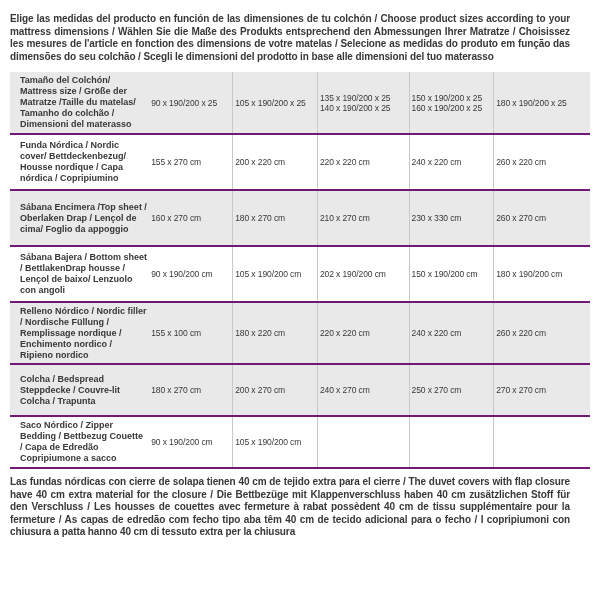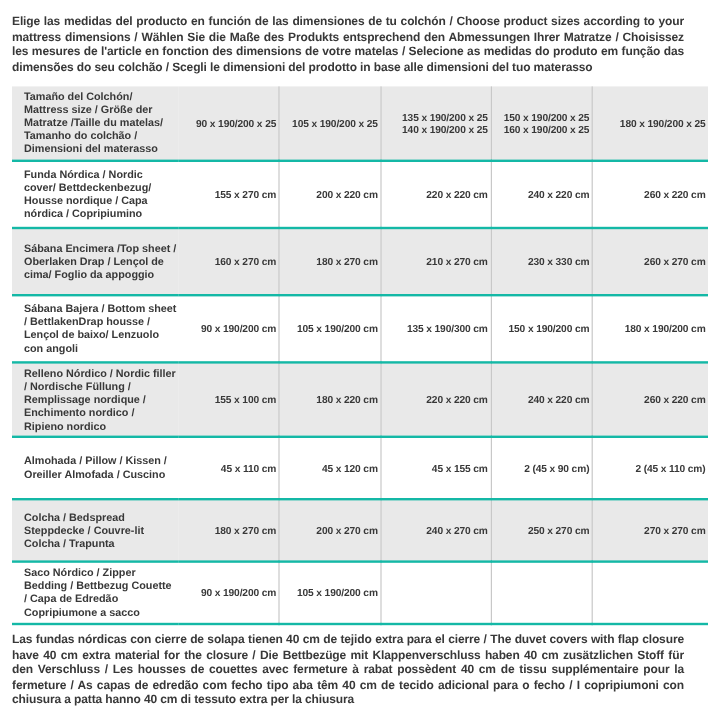--- a/index.html
+++ b/index.html
@@ -25,40 +25,40 @@
     line-height: 12.5px;
     text-align: justify;
     letter-spacing: -0.1px;
   }
   table.sizes {
     border-collapse: collapse;
     table-layout: fixed;
     width: 580px;
   }
   table.sizes tr {
-    border-bottom: 2px solid #14b8a6;
+    border-bottom: 2px solid #701a75;
   }
   table.sizes tr.gray {
     background: #e9e9e9;
   }
   td {
     vertical-align: middle;
     padding: 2px 2px;
   }
   td.lbl {
     padding-left: 10px;
     font-size: 9px;
     font-weight: 700;
     line-height: 11px;
     text-align: left;
   }
   td.val {
-    text-align: right;
+    text-align: left;
     font-size: 8.5px;
-    font-weight: 700;
+    font-weight: 400;
     letter-spacing: -0.1px;
     white-space: pre-line;
   }
   td.bl {
     border-left: 1px solid #c8c8c8;
   }
   .h1 { height: 62px; }
   .h2 { height: 56px; }
   .h3 { height: 56px; }
   .h4 { height: 56px; }
@@ -119,42 +119,34 @@
       <td class="val bl">180 x 270 cm</td>
       <td class="val bl">210 x 270 cm</td>
       <td class="val bl">230 x 330 cm</td>
       <td class="val bl">260 x 270 cm</td>
     </tr>
 
     <tr class="h4">
       <td class="lbl">Sábana Bajera / Bottom sheet / BettlakenDrap housse / Lençol de baixo/ Lenzuolo con angoli</td>
       <td class="val">90 x 190/200 cm</td>
       <td class="val bl">105 x 190/200 cm</td>
-      <td class="val bl">135 x 190/300 cm</td>
+      <td class="val bl">202 x 190/200 cm</td>
       <td class="val bl">150 x 190/200 cm</td>
       <td class="val bl">180 x 190/200 cm</td>
     </tr>
 
     <tr class="gray h5">
       <td class="lbl">Relleno Nórdico / Nordic filler / Nordische Füllung / Remplissage nordique / Enchimento nordico / Ripieno nordico</td>
       <td class="val">155 x 100 cm</td>
       <td class="val bl">180 x 220 cm</td>
       <td class="val bl">220 x 220 cm</td>
       <td class="val bl">240 x 220 cm</td>
       <td class="val bl">260 x 220 cm</td>
     </tr>
 
-    <tr class="h6">
-      <td class="lbl">Almohada  / Pillow / Kissen / Oreiller Almofada / Cuscino</td>
-      <td class="val">45 x 110 cm</td>
-      <td class="val bl">45 x 120 cm</td>
-      <td class="val bl">45 x 155 cm</td>
-      <td class="val bl">2 (45 x 90 cm)</td>
-      <td class="val bl">2 (45 x 110 cm)</td>
-    </tr>
 
     <tr class="gray h7">
       <td class="lbl">Colcha / Bedspread Steppdecke / Couvre-lit Colcha / Trapunta</td>
       <td class="val">180 x 270 cm</td>
       <td class="val bl">200 x 270 cm</td>
       <td class="val bl">240 x 270 cm</td>
       <td class="val bl">250 x 270 cm</td>
       <td class="val bl">270 x 270 cm</td>
     </tr>
 

